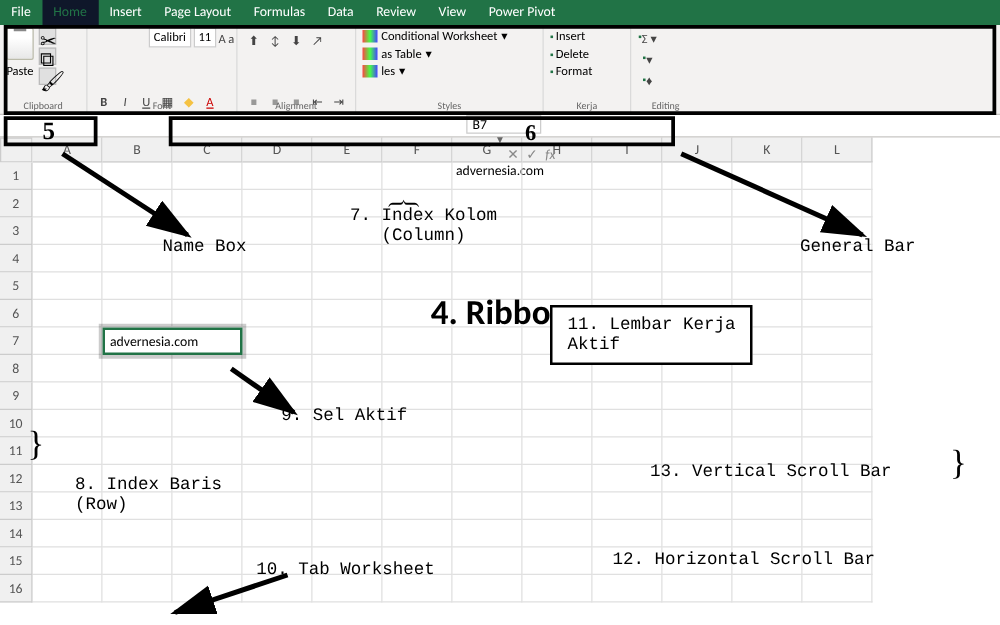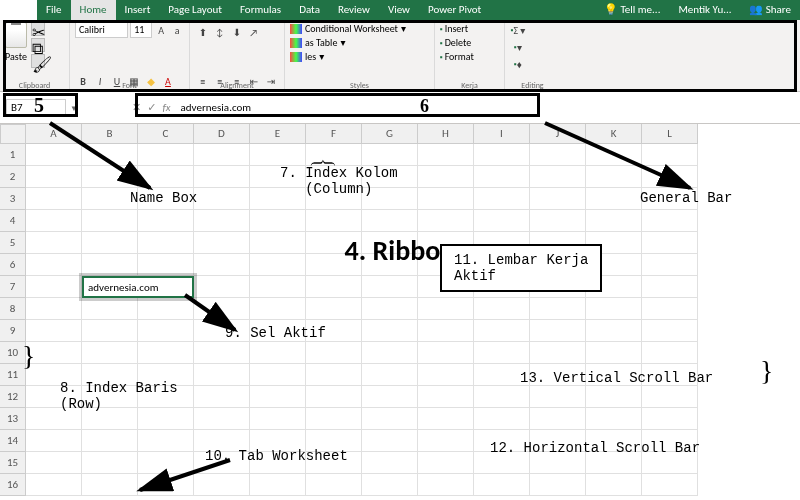--- a/index.html
+++ b/index.html
@@ -1,45 +1,45 @@
 <!DOCTYPE html>
 <html><head>
 <meta charset="utf-8">
 <style>
 * { box-sizing: border-box; margin: 0; padding: 0; font-family: "Segoe UI", Calibri, sans-serif; }
 body { width: 800px; height: 500px; background: #fff; overflow: hidden; position: relative; }
 
-.titlebar { height: 20px; background: #217346; display: flex; color: #fff; font-size: 11px; margin-left: 37px; }
+.titlebar { height: 20px; background: #217346; display: flex; color: #fff; font-size: 11px; }
 .tab { padding: 3px 9px; cursor: pointer; }
-.tab.active { background: #e5e5e5; color: #217346; }
+.tab.active { background: #0f172a; color: #217346; }
 .titlebar-right { margin-left: auto; display: flex; }
 
 .ribbon-border { position: absolute; top: 20px; left: 3px; right: 3px; height: 72px; border: 3px solid #000; z-index: 10; pointer-events: none; }
 .ribbon { height: 72px; background: #f3f2f1; display: flex; position: relative; border-bottom: 1px solid #c8c6c4; }
 .ribbon-group { border-right: 1px solid #dadada; padding: 2px 5px; display: flex; flex-direction: column; justify-content: space-between; position: relative; }
 .ribbon-group-label { font-size: 8px; color: #666; text-align: center; position: absolute; bottom: 1px; left: 0; right: 0; }
 .paste-big { display: flex; flex-direction: column; align-items: center; font-size: 10px; gap: 2px; }
 .clipboard-icon { width: 22px; height: 26px; background: linear-gradient(#fff 30%, #e7e7e7); border: 1px solid #bba; border-radius: 2px; position: relative; }
 .clipboard-icon::before { content:""; position:absolute; top:-3px; left:5px; width:10px; height:5px; background:#888; border-radius:2px 2px 0 0;}
 .small-icons { display: flex; flex-direction: column; gap: 2px; margin-left: 4px; }
 .si { width: 14px; height: 14px; background: #e0e0e0; border: 1px solid #bbb; }
-.font-row { display: flex; gap: 2px; align-items: flex-start; }
+.font-row { display: flex; gap: 2px; align-items: flex-start; margin-left: 44px; }
 .font-sel, .size-sel { height: 16px; font-size: 10px; border: 1px solid #ccc; background: #fff; padding: 0 3px; }
 .font-sel { width: 60px; }
 .size-sel { width: 24px; }
 .btnrow { display: flex; gap: 1px; margin-top: 2px; }
 .tb { width: 16px; height: 16px; font-size: 10px; display: flex; align-items: center; justify-content: center; color: #444; }
 .ribbon-title { position: absolute; left: 50%; top: 50%; transform: translate(-50%, -50%); font-size: 28px; font-weight: 700; z-index: 11; pointer-events: none; }
 .styles-col { font-size: 10px; display: flex; flex-direction: column; gap: 1px; }
 .styles-col div { display: flex; align-items: center; gap: 3px; }
 .cf-icon { width: 12px; height: 10px; background: linear-gradient(90deg,#f44,#4f4,#44f); }
 .cells-col { font-size: 10px; display: flex; flex-direction: column; gap: 1px; }
 .cells-col div::before { content:"▪ "; color:#217346; font-size:8px;}
 
-.formula-row { height: 32px; display: flex; align-items: center; border-bottom: 1px solid #c8c6c4; position: relative; }
+.formula-row { height: 18px; display: flex; align-items: center; border-bottom: 1px solid #c8c6c4; position: relative; flex-direction: column; }
 .namebox-border { position: absolute; left: 3px; top: 93px; width: 75px; height: 24px; border: 3px solid #000; z-index: 10; pointer-events: none; }
 .namebox { width: 60px; height: 18px; border: 1px solid #ccc; font-size: 11px; padding: 0 4px; display: flex; align-items: center; margin-left: 6px; }
 .dropdown-arrow { width: 16px; color: #666; font-size: 8px; text-align: center; }
 .fx-area-border { position: absolute; left: 135px; top: 93px; width: 405px; height: 24px; border: 3px solid #000; z-index: 10; pointer-events: none; }
 .fx-btns { display: flex; gap: 6px; margin-left: 50px; font-size: 11px; color: #888; }
 .fx-input { flex: 1; margin: 0 6px; font-size: 11px; padding: 0 4px; }
 
 .sheet-area { display: flex; height: 362px; position: relative; }
 .row-headers { width: 26px; display: flex; flex-direction: column; }
 .corner { width: 26px; height: 20px; background: #f0f0f0; border: 1px solid #ccc; }
@@ -65,25 +65,20 @@
 <div class="titlebar">
   <div class="tab">File</div>
   <div class="tab active">Home</div>
   <div class="tab">Insert</div>
   <div class="tab">Page Layout</div>
   <div class="tab">Formulas</div>
   <div class="tab">Data</div>
   <div class="tab">Review</div>
   <div class="tab">View</div>
   <div class="tab">Power Pivot</div>
-  <div class="titlebar-right">
-    <div class="tab">💡 <span>Tell me...</span></div>
-    <div class="tab">Mentik Yu...</div>
-    <div class="tab">👥 <span>Share</span></div>
-  </div>
 </div>
 
 <div class="ribbon-border"></div>
 <div class="ribbon-title">4. Ribbon</div>
 <div class="ribbon">
   <div class="ribbon-group" style="width:70px">
     <div style="display:flex">
       <div class="paste-big">
         <div class="clipboard-icon"></div>
         <span>Paste</span>

